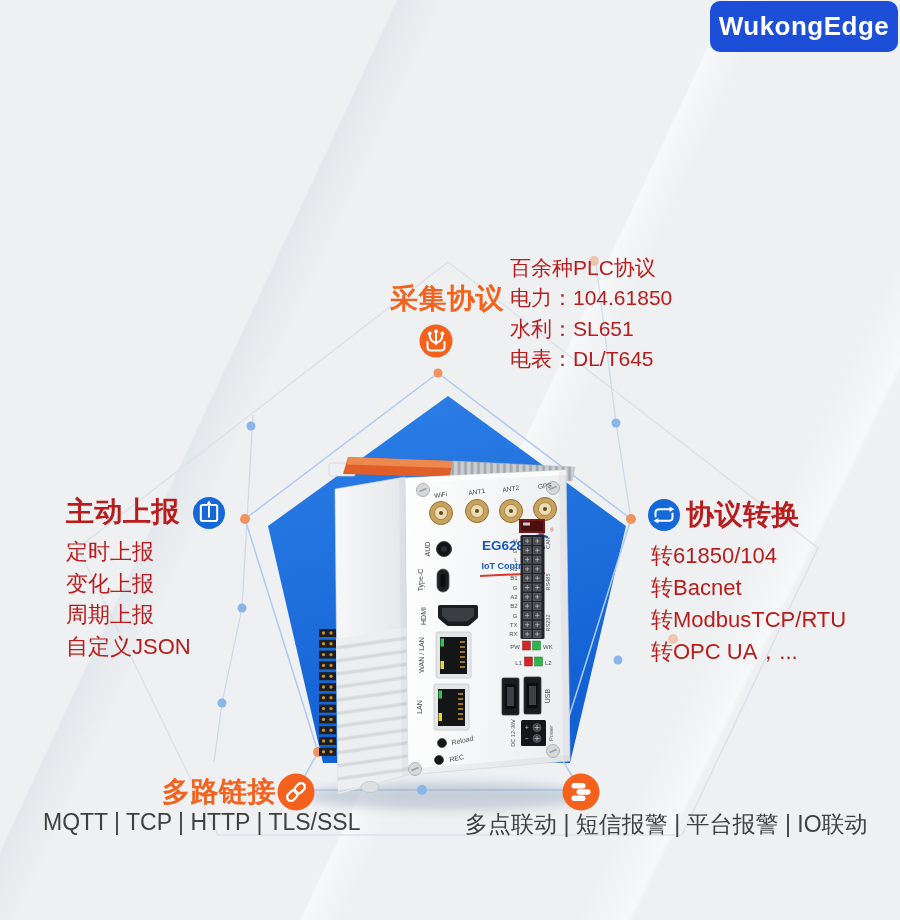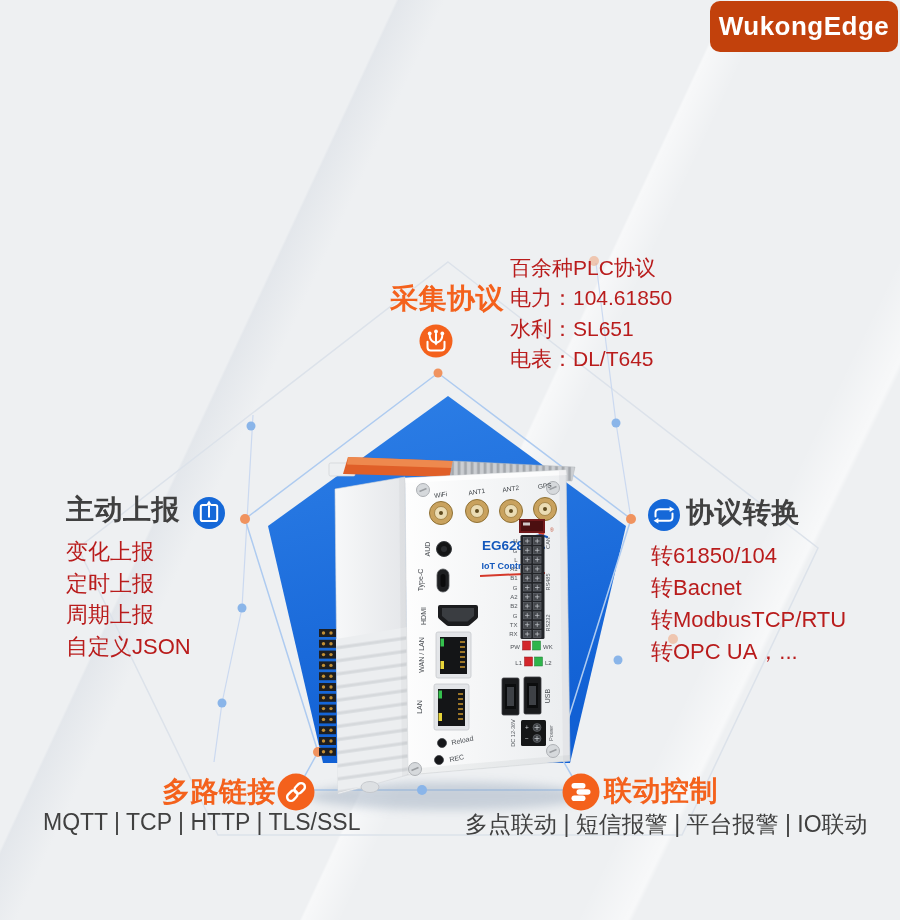--- a/index.html
+++ b/index.html
@@ -3,26 +3,26 @@
 <meta charset="utf-8">
 <style>
   html,body{margin:0;padding:0;}
   body{font-family:"Liberation Sans","DejaVu Sans",sans-serif;}
   .canvas{position:relative;width:900px;height:920px;background:#EEF0F2;overflow:hidden;}
   .abs{position:absolute;}
   .tex{position:absolute;inset:0;pointer-events:none;background:
     linear-gradient(115deg, rgba(255,255,255,0) 54.8%, rgba(255,255,255,.55) 55%, rgba(255,255,255,0) 58%),
     linear-gradient(115deg, rgba(203,210,220,0) 29.8%, rgba(203,210,220,.30) 30%, rgba(203,210,220,0) 33.5%),
     linear-gradient(296deg, rgba(255,255,255,0) 19.8%, rgba(255,255,255,.55) 20.2%, rgba(255,255,255,0) 24%);}
-  .badge{position:absolute;left:710px;top:1px;width:188px;height:51px;background:#c2410c;
+  .badge{position:absolute;left:710px;top:1px;width:188px;height:51px;background:#1d4ed8;
     border-radius:10px;display:flex;align-items:center;justify-content:center;
     color:#fff;font-weight:bold;font-size:26px;letter-spacing:.5px;}
   .feat-title{position:absolute;font-weight:bold;font-size:28px;line-height:30px;white-space:nowrap;letter-spacing:.5px;}
   .t-orange{color:#F4611C;}
-  .t-blue{color:#404040;font-family:Liberation Mono, monospace;}
+  .t-blue{color:#b91c1c;}
   .feat-list{position:absolute;color:#b91c1c;white-space:nowrap;}
   .feat-list div{height:30.3px;line-height:30.3px;font-size:21px;}
   .feat-list.lg div{height:31.5px;line-height:31.5px;font-size:22px;}
   .feat-list.xl div{height:32px;line-height:32px;font-size:22px;}
   .inline-row{position:absolute;font-size:23px;color:#404040;white-space:nowrap;}
   svg text{font-family:"Liberation Sans","DejaVu Sans",sans-serif;}
   .ant-lbl{font-size:6.5px;fill:#3C4045;}
   .port-lbl{font-size:7px;fill:#4A4E53;}
   .tiny-lbl{font-size:5.6px;fill:#55595E;}
   .pin-lbl{font-size:6px;fill:#52565B;}
@@ -289,22 +289,22 @@
   </div>
 
   <div class="feat-title t-blue" style="left:66px;top:497px">主动上报</div>
   <svg class="abs" style="left:192px;top:496px" width="34" height="34" viewBox="-17 -17 34 34">
     <circle r="16" fill="#1568D8"></circle>
     <path d="M-2.6,-8 L-6.4,-8 Q-8.2,-8 -8.2,-6.2 L-8.2,6.2 Q-8.2,8 -6.4,8 L6.4,8 Q8.2,8 8.2,6.2 L8.2,-6.2 Q8.2,-8 6.4,-8 L2.6,-8" fill="none" stroke="#FFFFFF" stroke-width="2" stroke-linecap="round"></path>
     <line x1="0" y1="4.5" x2="0" y2="-7.5" stroke="#FFFFFF" stroke-width="2"></line>
     <polygon points="-3.2,-7.4 3.2,-7.4 0,-12.4" fill="#FFFFFF"></polygon>
   </svg>
   <div class="feat-list lg" style="left:66px;top:536px">
+    <div>定时上报</div>
     <div>变化上报</div>
-    <div>定时上报</div>
     <div>周期上报</div>
     <div>自定义JSON</div>
   </div>
 
   <svg class="abs" style="left:647px;top:498px" width="34" height="34" viewBox="-17 -17 34 34">
     <circle r="16" fill="#1568D8"></circle>
     <g stroke="#FFFFFF" stroke-width="2" fill="none" stroke-linecap="round">
       <path d="M-8.5,1.5 L-8.5,-2.2 Q-8.5,-5.8 -4.9,-5.8 L6,-5.8"></path>
       <path d="M8.5,-1.5 L8.5,2.2 Q8.5,5.8 4.9,5.8 L-6,5.8"></path>
     </g>
@@ -328,19 +328,18 @@
     </g>
   </svg>
   <div class="inline-row" style="left:43px;top:809px">MQTT | TCP | HTTP | TLS/SSL</div>
 
   <svg class="abs" style="left:561px;top:772px" width="40" height="40" viewBox="-20 -20 40 40">
     <circle r="18.5" fill="#F4611C"></circle>
     <rect x="-9.5" y="-9" width="14" height="5.6" rx="2.8" fill="#FFFFFF"></rect>
     <rect x="-4.5" y="-2.8" width="14" height="5.6" rx="2.8" fill="#FFFFFF"></rect>
     <rect x="-9.5" y="3.4" width="14" height="5.6" rx="2.8" fill="#FFFFFF"></rect>
   </svg>
-  <div class="feat-title t-orange" style="left:604px;top:776px">联动控制</div>
   <div class="inline-row" style="left:465px;top:809px">多点联动 | 短信报警 | 平台报警 | IO联动</div>
 
   <div class="badge">
     <span>WukongEdge</span>
   </div>
 </div>
 
 </body></html>

